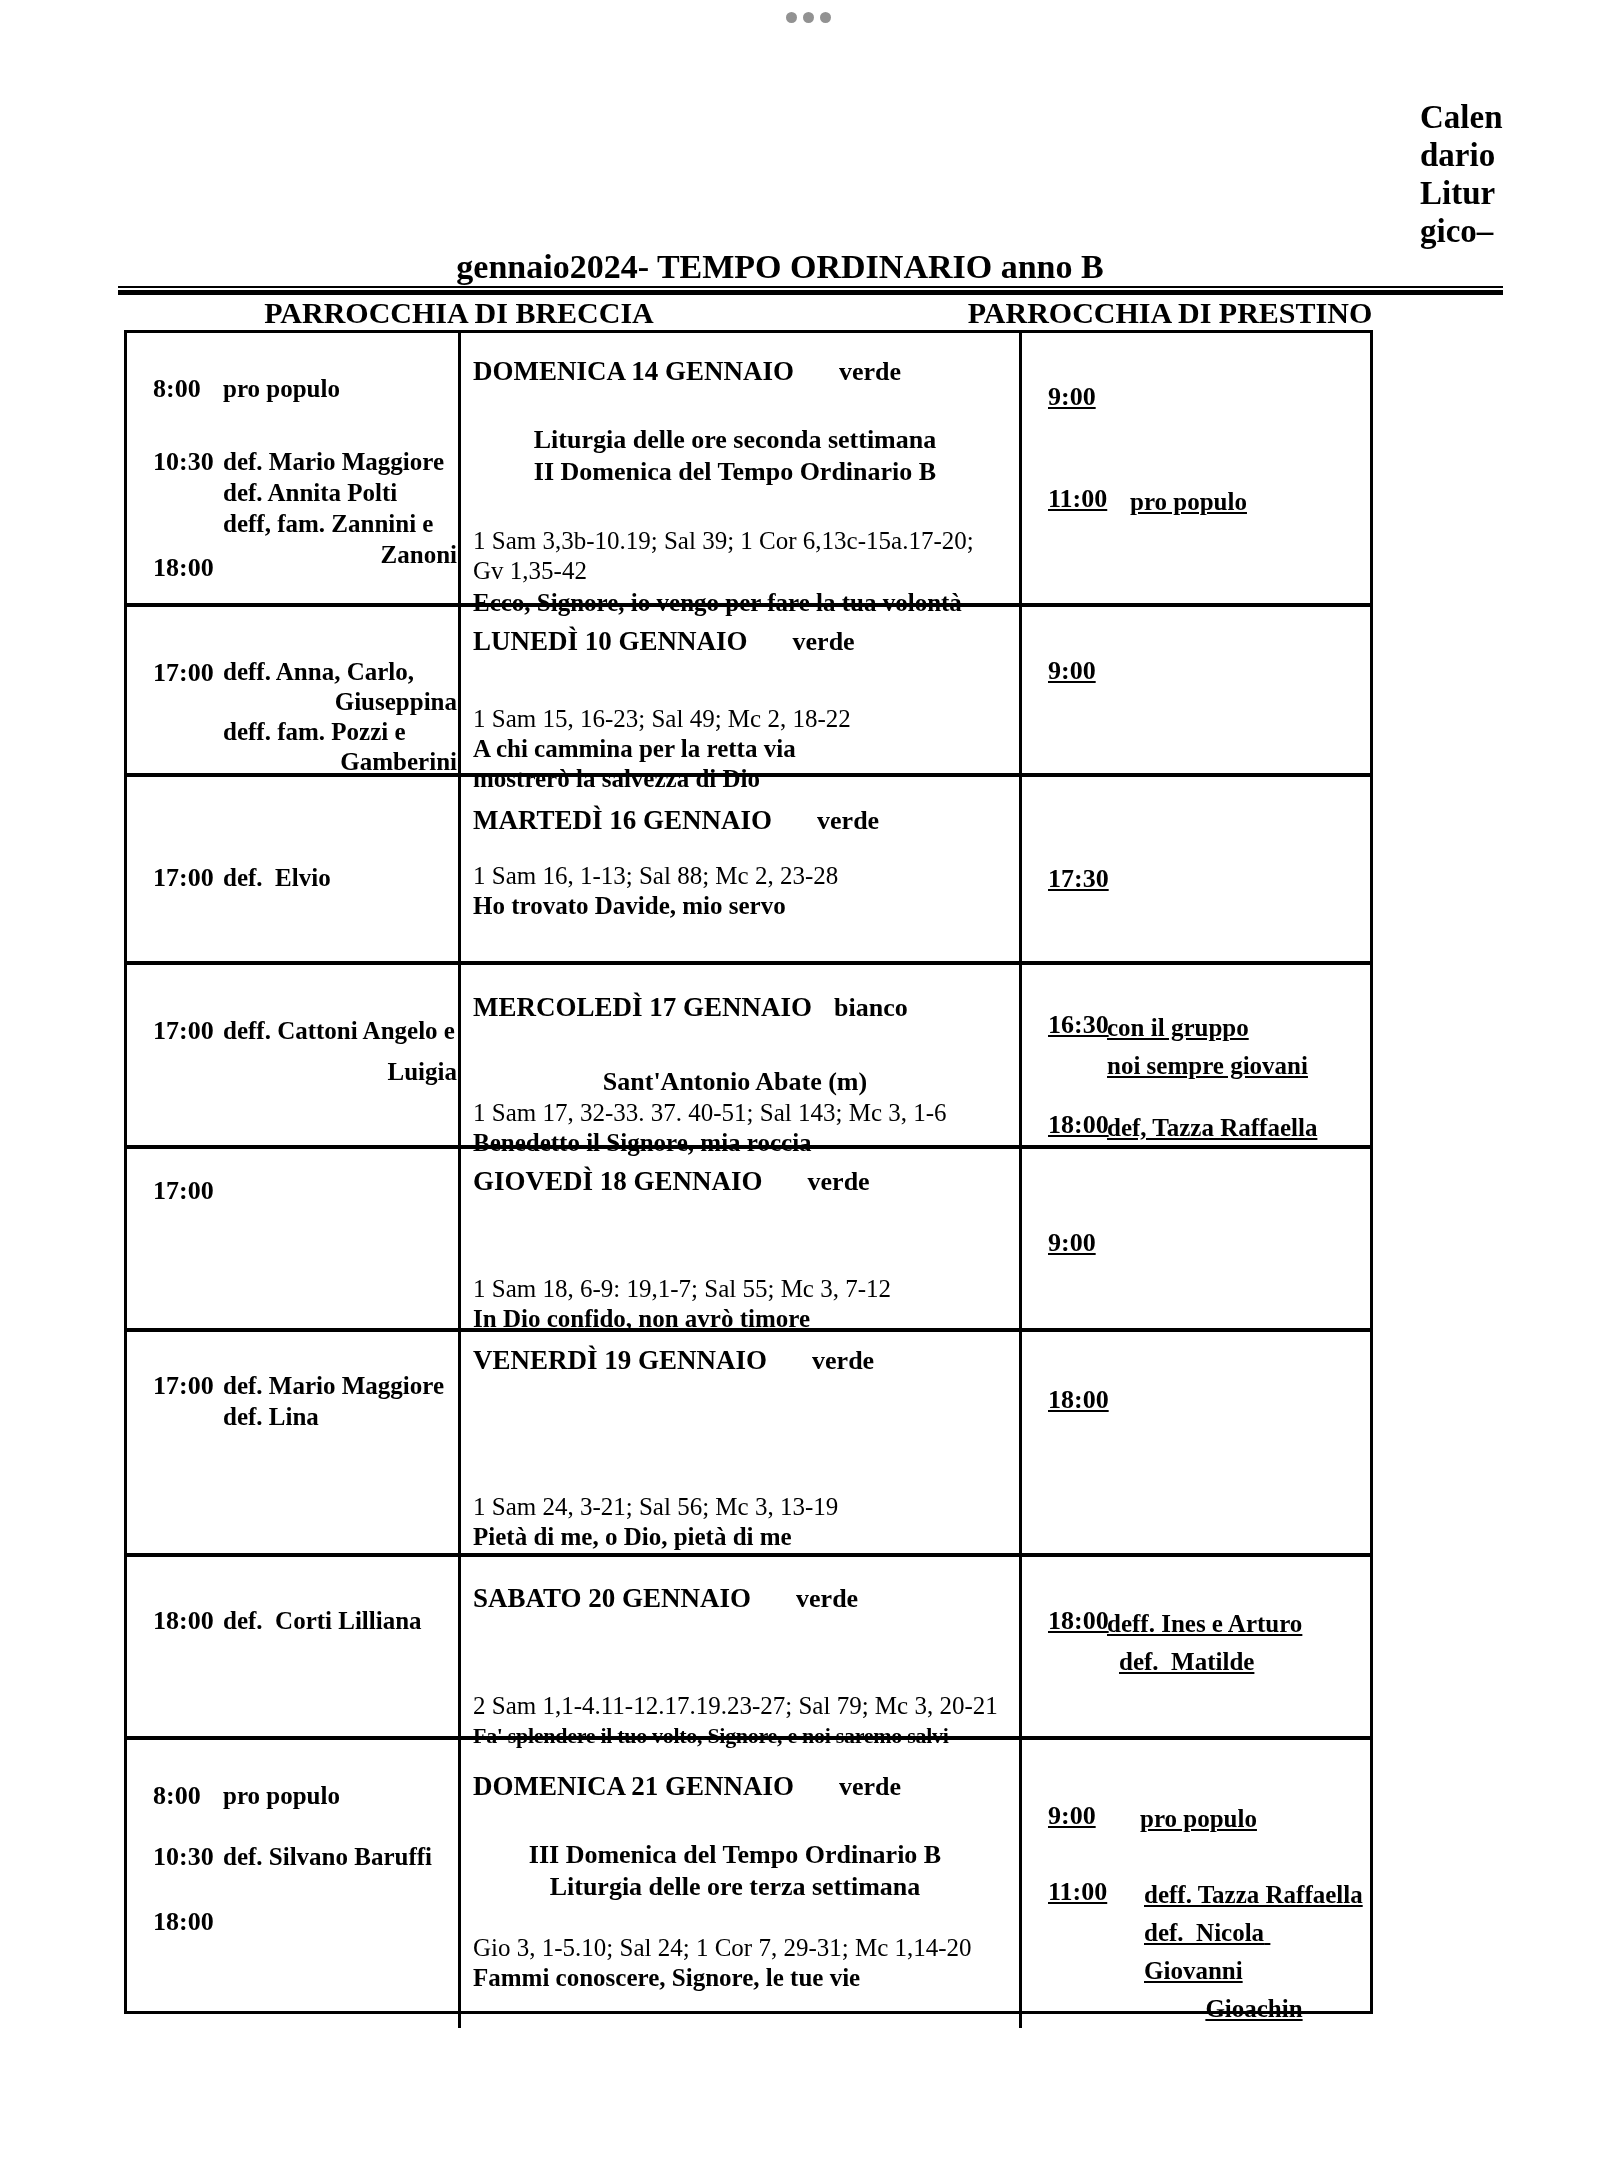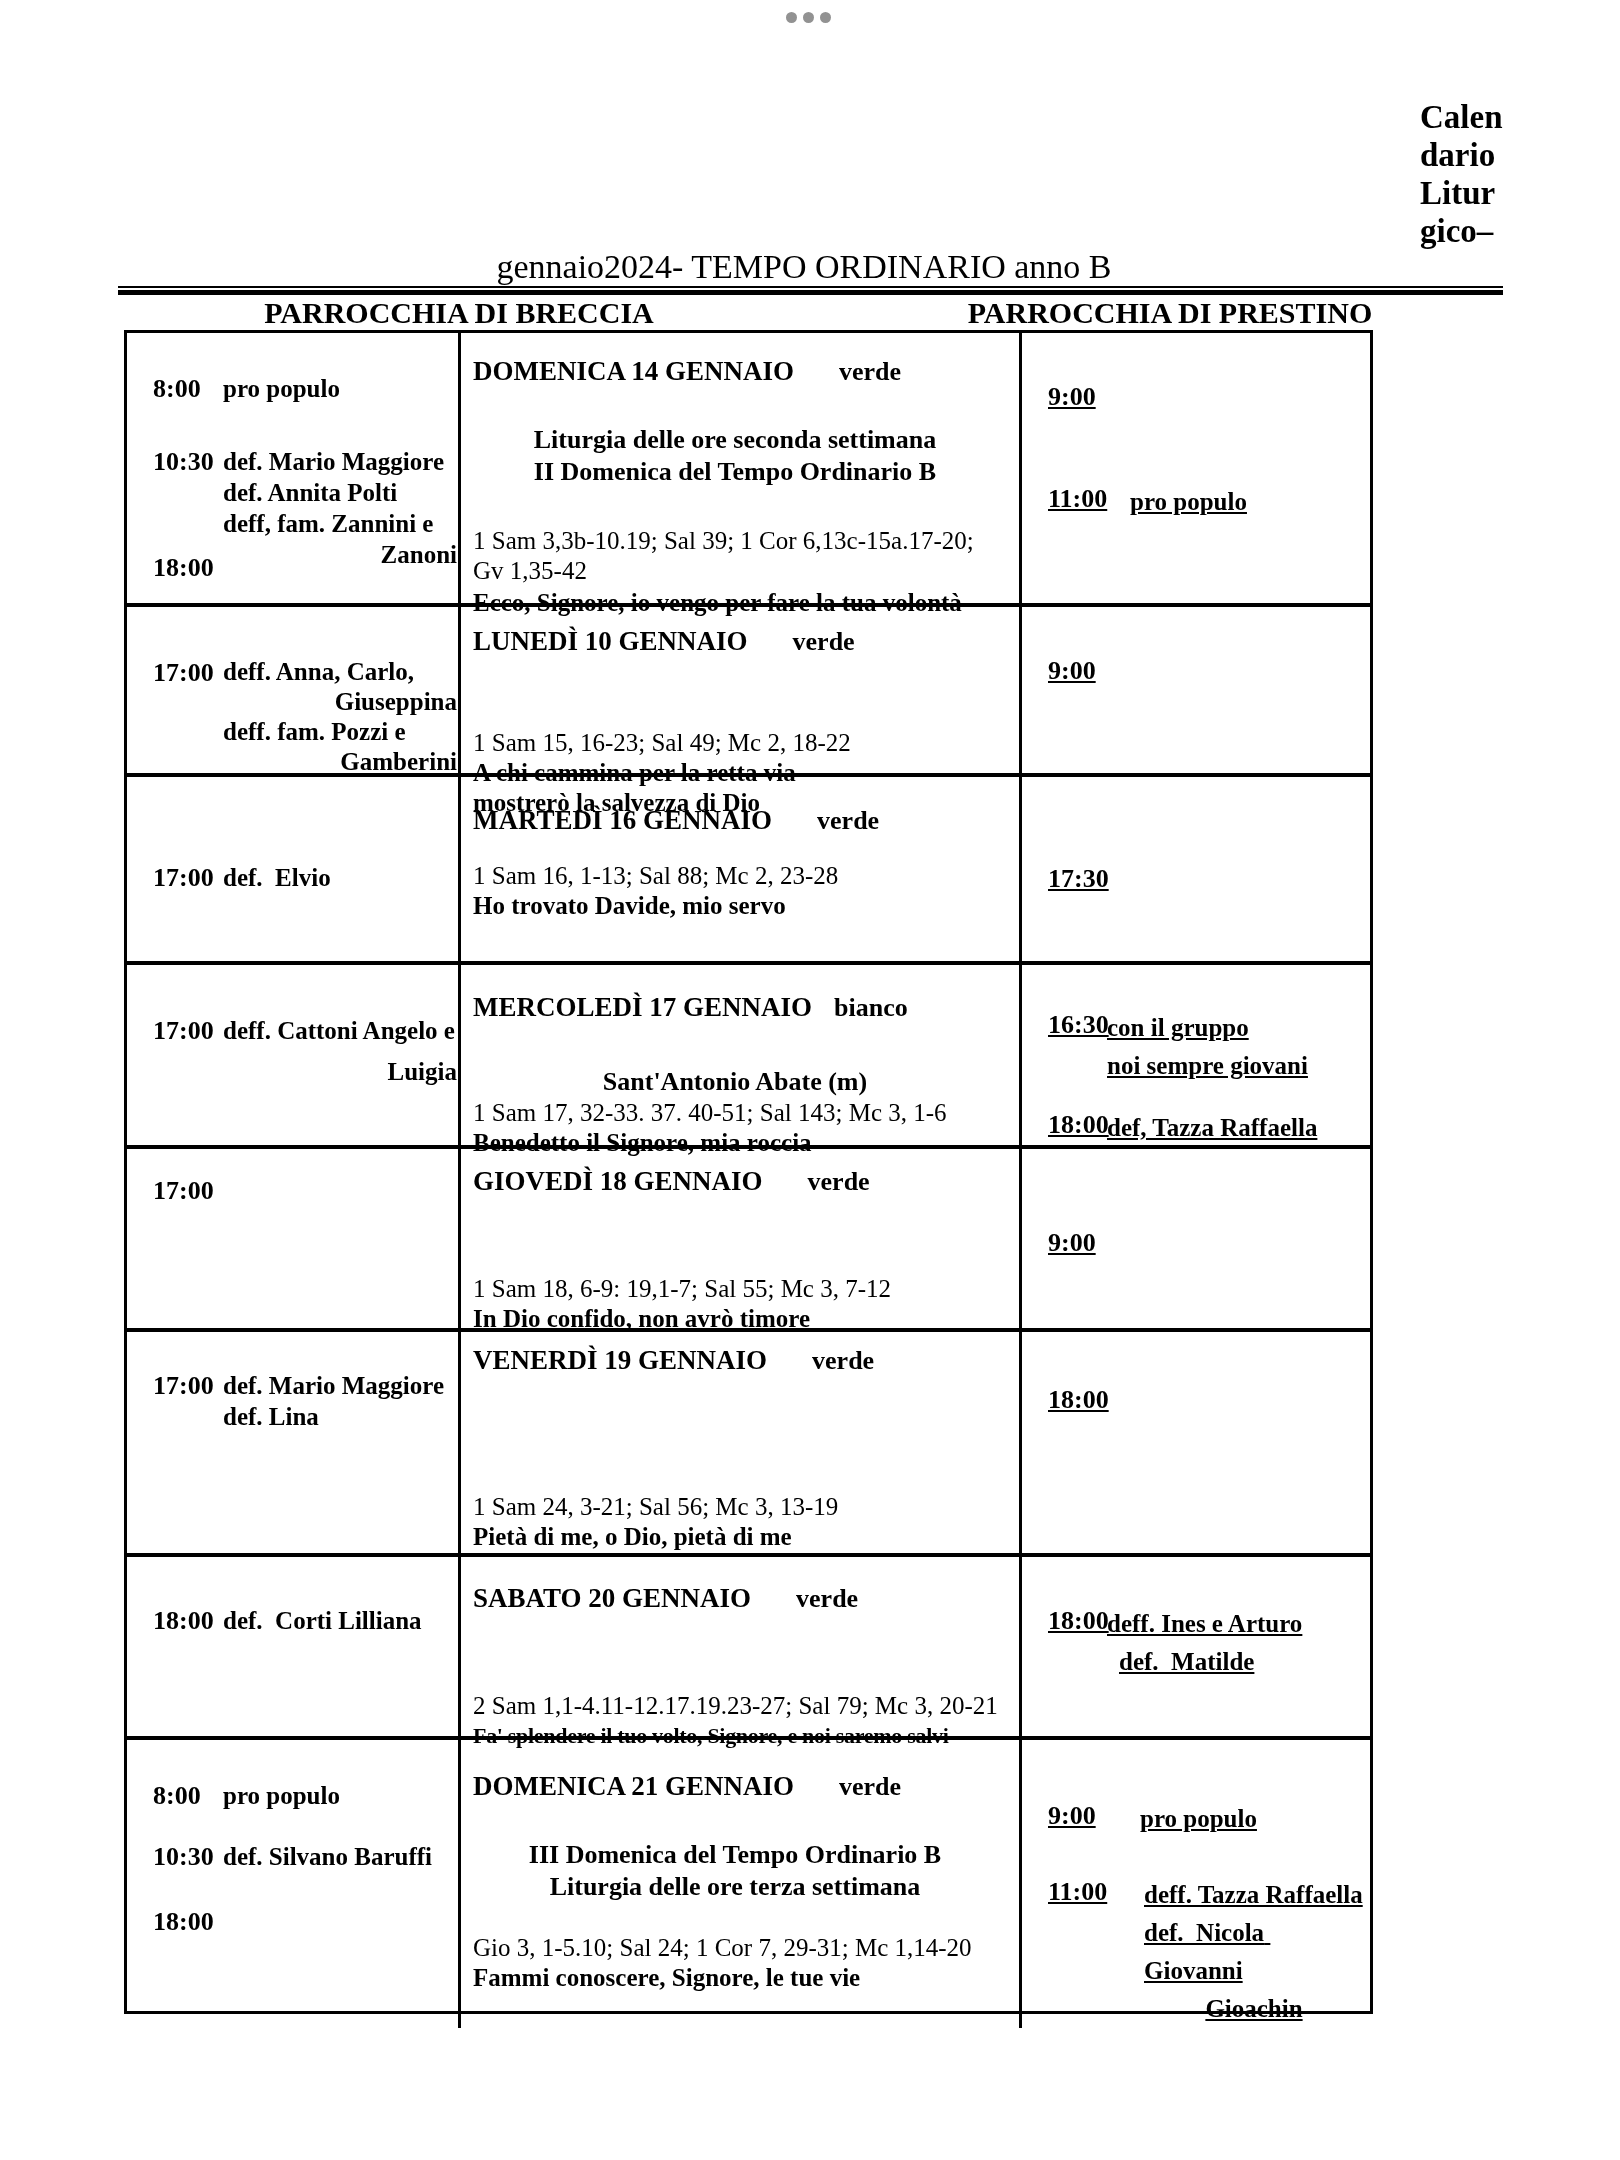--- a/index.html
+++ b/index.html
@@ -8,22 +8,22 @@
   .page { position:relative; width:1620px; height:2160px; background:#fff; overflow:hidden; }
 
   
   .dots { position:absolute; left:786px; top:12px; display:flex; gap:6px; cursor:pointer; }
   .dots .dot { width:11px; height:11px; border-radius:50%; background:#929292; }
 
   
   .side-note { position:absolute; left:1420px; top:98px; width:120px;
                font-weight:bold; font-size:33px; line-height:38px; }
 
-  .doc-title { position:absolute; left:804px; top:248px; transform:translateX(-50%);
-               font-weight:normal; font-size:34px; white-space:nowrap; }
+  .doc-title { position:absolute; left:780px; top:248px; transform:translateX(-50%);
+               font-weight:bold; font-size:34px; white-space:nowrap; }
 
   .title-rule { position:absolute; left:118px; top:286px; width:1385px; height:9px;
                 border-top:2px solid #000; border-bottom:5px solid #000; }
 
   .parish-header { position:absolute; top:296px; transform:translateX(-50%);
                    font-weight:bold; font-size:30px; white-space:nowrap; }
   .ph-left  { left:459px; }
   .ph-right { left:1170px; }
 
   
@@ -138,21 +138,21 @@
             <div class="eline r">Giuseppina</div>
             <div class="eline">deff. fam. Pozzi e</div>
             <div class="eline r">Gamberini</div>
           </div>
         </div>
       </div>
       <div class="cell mid">
         <div class="dayline" style="margin-top:18px">
           <span>LUNEDÌ 10 GENNAIO</span><span class="daycolor">verde</span>
         </div>
-        <div class="readings" style="margin-top:70px">
+        <div class="readings" style="margin-top:46px">
           <div>1 Sam 15, 16-23; Sal 49; Mc 2, 18-22</div>
         </div>
         <div class="response">
           <div>A chi cammina per la retta via</div>
           <div>mostrerò la salvezza di Dio</div>
         </div>
       </div>
       <div class="cell right">
         <div class="entry" style="margin-top:48px">
           <span class="time rtime">9:00</span>

